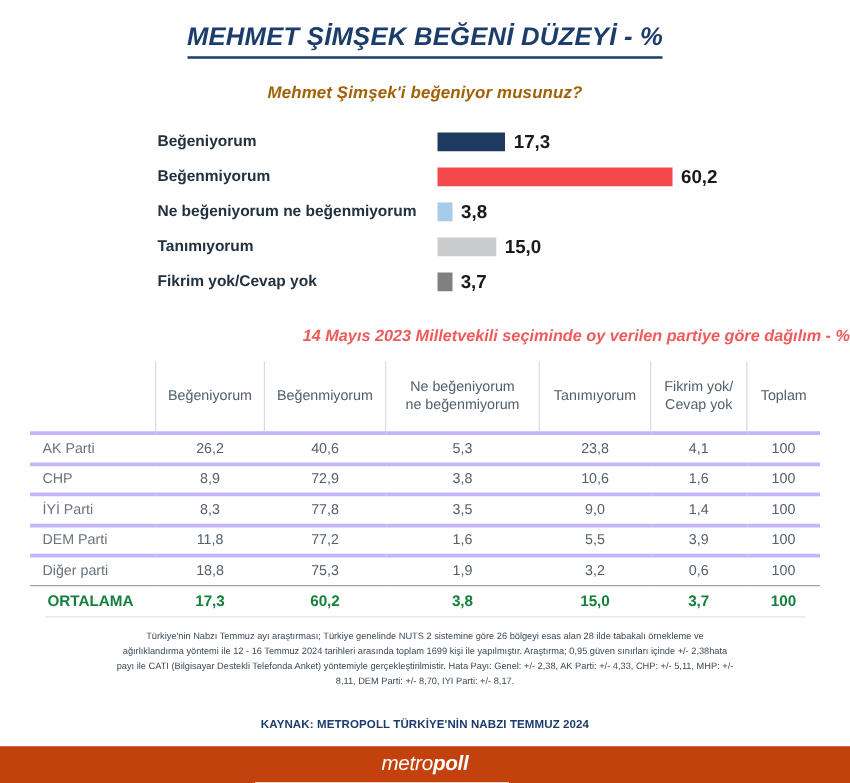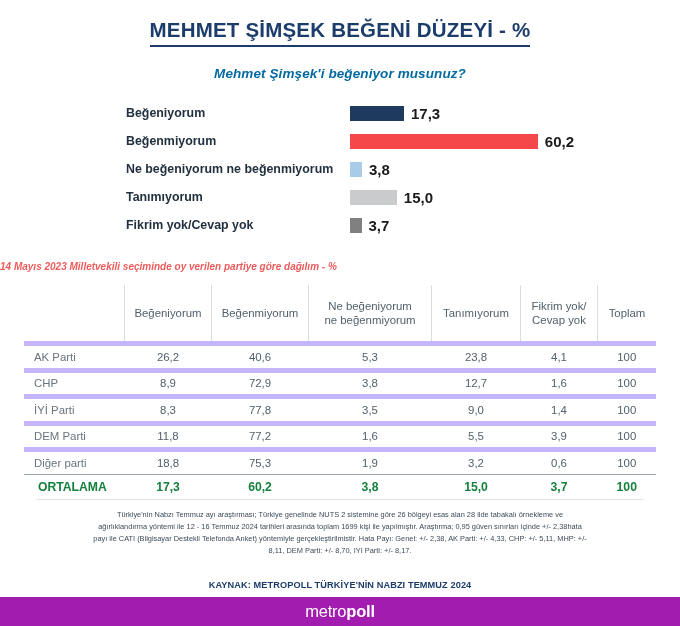--- a/index.html
+++ b/index.html
@@ -13,38 +13,39 @@
     position: relative;
     font-family: "Liberation Sans", sans-serif;
     color: #22313f;
     overflow: hidden;
   }
 
   
   .title-wrap {
     text-align: center;
     padding-top: 18px;
+    font-style: italic;
   }
   .main-title {
     display: inline-block;
     font-size: 20.5px;
     font-weight: bold;
     letter-spacing: .2px;
     color: #1c3d6b;
     border-bottom: 2.5px solid #1c3d6b;
     padding-bottom: 3px;
     white-space: nowrap;
   }
   .subtitle {
     text-align: center;
     margin-top: 19px;
     font-size: 13.5px;
     font-weight: bold;
     font-style: italic;
-    color: #0369a1;
+    color: #a16207;
     letter-spacing: .1px;
   }
 
   
   .bars {
     margin-top: 18px;
     padding-left: 126px;
   }
   .bar-row {
     display: flex;
@@ -72,23 +73,23 @@
     font-size: 15px;
     font-weight: bold;
     color: #1a1a1a;
     margin-left: 7px;
     line-height: 1;
     white-space: nowrap;
   }
 
   
   .table-subtitle {
-    text-align: left;
+    text-align: right;
     margin-top: 22px;
-    font-size: 10px;
+    font-size: 13px;
     font-weight: bold;
     font-style: italic;
     color: #ef5b5b;
   }
   table.poll {
     border-collapse: collapse;
     width: 608px;
     margin: 13px auto 0 auto;
     table-layout: fixed;
   }
@@ -107,21 +108,21 @@
     border-left: 1px solid #d8dde2;
     font-size: 11.4px;
     color: #53606b;
   }
   thead th.col-party {
     border-left: none;
   }
   tbody td {
     height: 21.5px;
     text-align: center;
-    border-top: 5px solid #c4b5fd;
+    border-top: 3px solid #c4b5fd;
     color: #6a747d;
     font-size: 11.6px;
   }
   tbody td.party {
     text-align: left;
     padding-left: 10px;
     color: #6a747d;
   }
   tbody tr.avg td {
     font-weight: bold;
@@ -157,24 +158,25 @@
     letter-spacing: .1px;
   }
 
   
   .footer-bar {
     position: absolute;
     left: 0;
     bottom: 0;
     width: 680px;
     height: 29px;
-    background: #a21caf;
+    background: #c2410c;
     display: flex;
     align-items: center;
     justify-content: center;
+    font-style: italic;
   }
   .logo {
     font-size: 16.5px;
     color: #ffffff;
     letter-spacing: -.2px;
     line-height: 1;
   }
   .logo .metro { font-weight: normal; }
   .logo .poll  { font-weight: bold; }
 </style>
@@ -246,21 +248,21 @@
         <td>5,3</td>
         <td>23,8</td>
         <td>4,1</td>
         <td>100</td>
       </tr>
       <tr>
         <td class="party">CHP</td>
         <td>8,9</td>
         <td>72,9</td>
         <td>3,8</td>
-        <td>12,7</td>
+        <td>10,6</td>
         <td>1,6</td>
         <td>100</td>
       </tr>
       <tr>
         <td class="party">İYİ Parti</td>
         <td>8,3</td>
         <td>77,8</td>
         <td>3,5</td>
         <td>9,0</td>
         <td>1,4</td>

